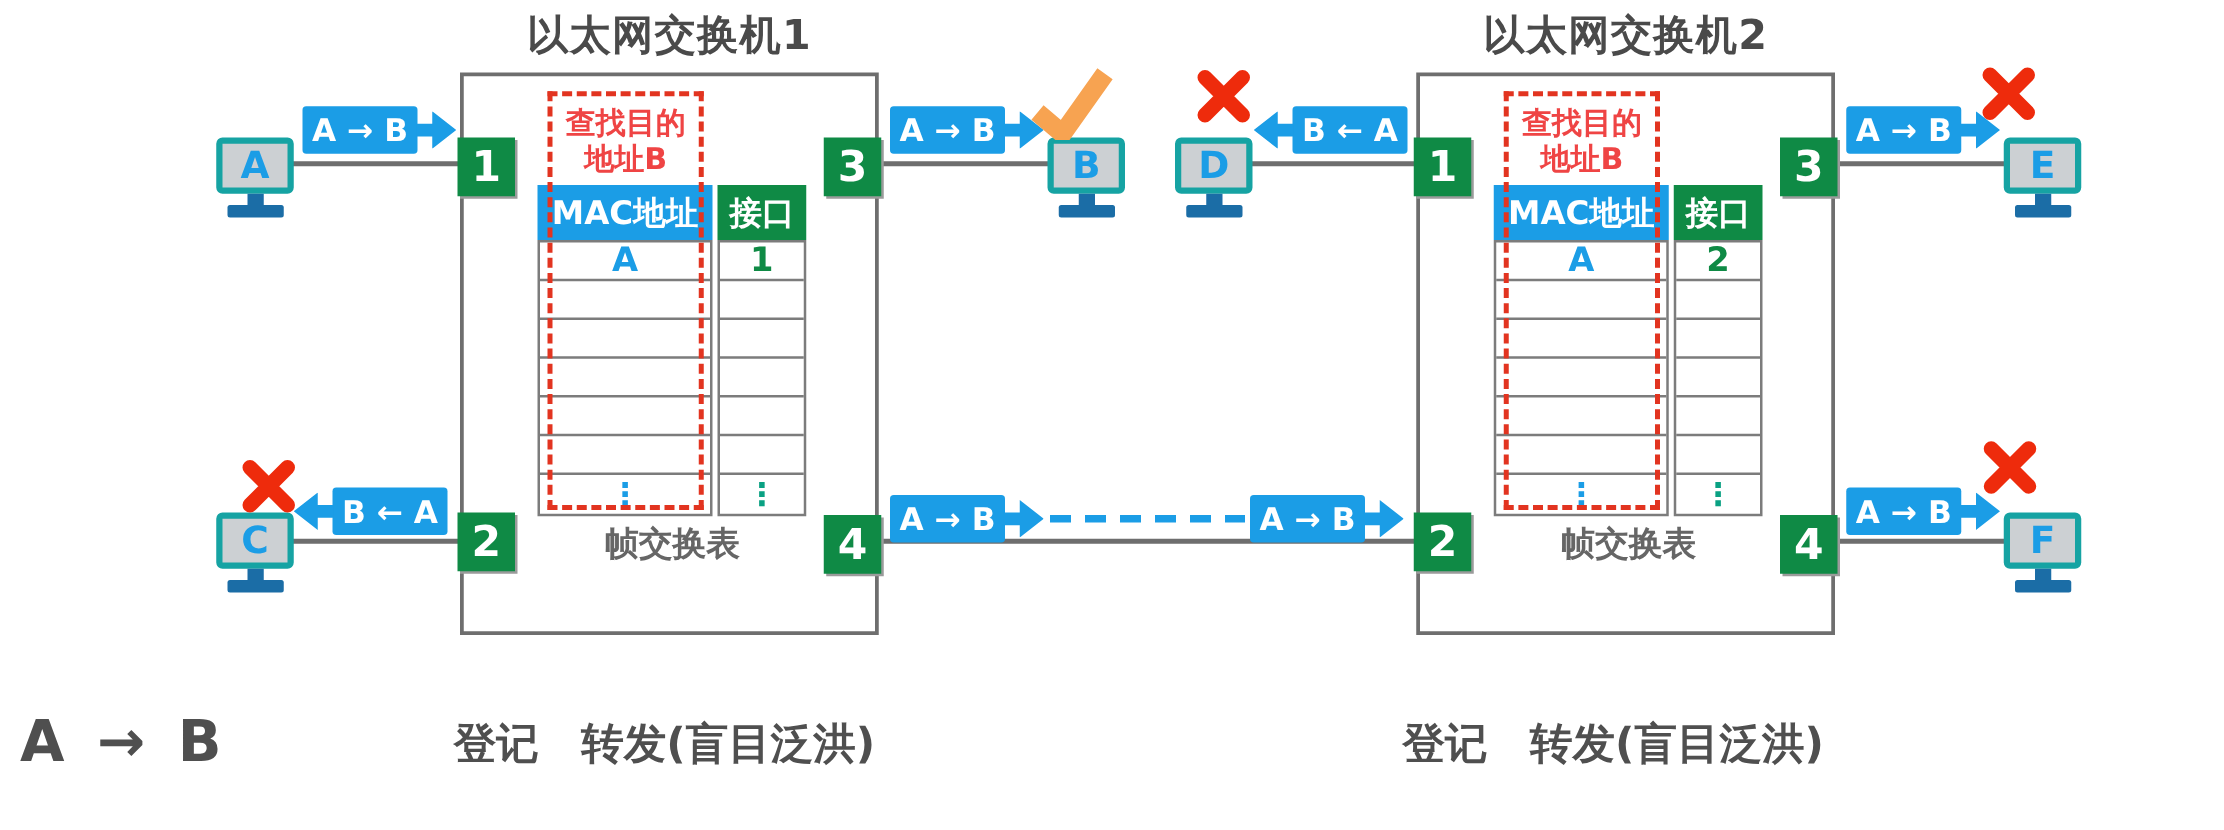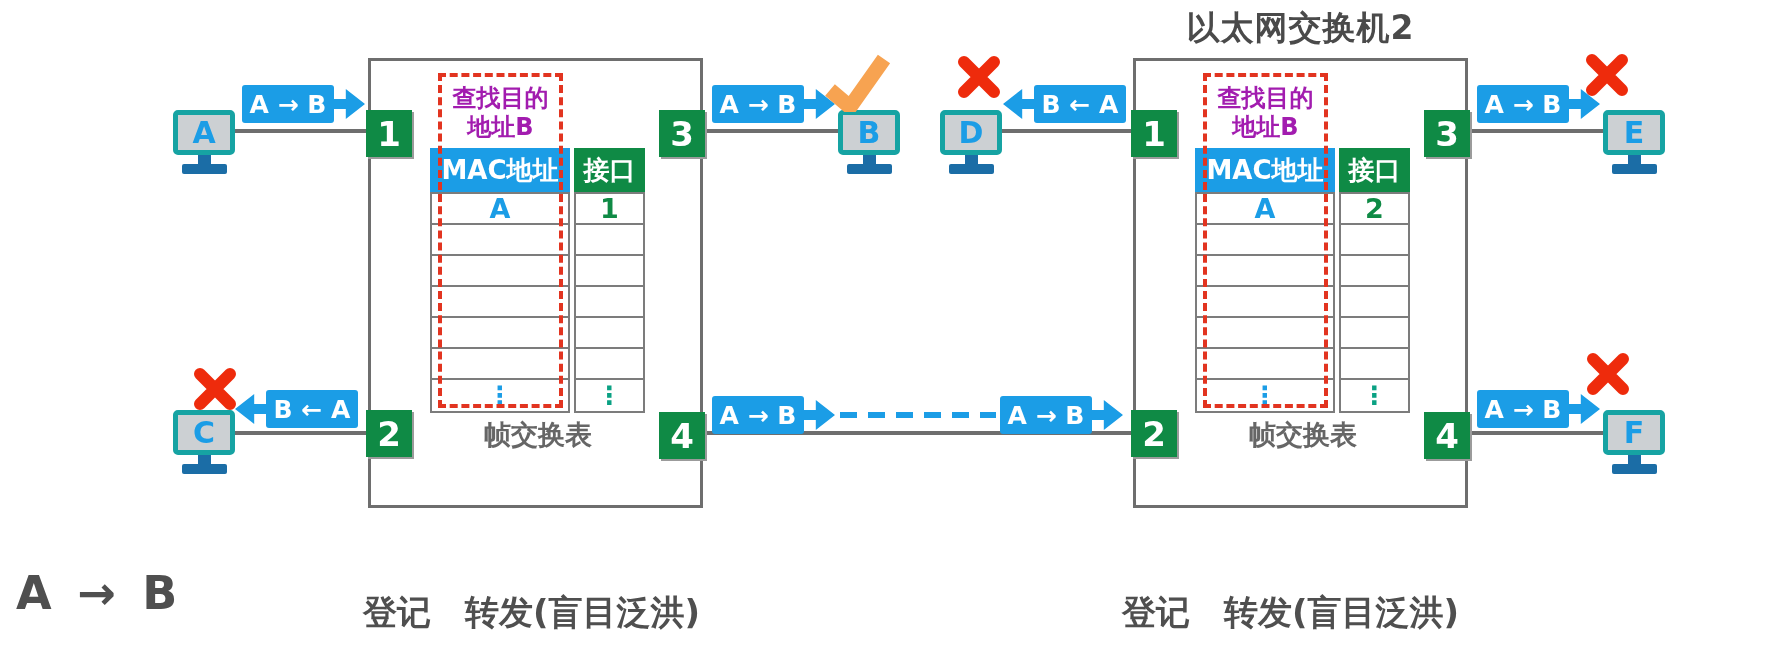--- a/index.html
+++ b/index.html
@@ -13,21 +13,21 @@
            box-sizing:border-box;background:#fff;}
 
   .port{position:absolute;width:46px;height:47px;background:#0f8a45;color:#fff;
         font-size:34px;font-weight:bold;display:flex;align-items:center;justify-content:center;
         box-shadow:2px 2px 0 #9b9b9b;z-index:6;}
 
   .link{position:absolute;height:4px;background:#6e6e6e;z-index:1;}
 
   .lookup-box{position:absolute;width:125px;height:335px;border:4px dashed #e23420;
               box-sizing:border-box;z-index:5;pointer-events:none;}
-  .lookup-note{position:absolute;width:205px;text-align:center;color:#a21caf;
+  .lookup-note{position:absolute;width:205px;text-align:center;color:#ef4444;
                font-size:24px;font-weight:bold;line-height:29px;z-index:5;}
 
   .tcol{position:absolute;z-index:2;}
   .thead{height:44px;display:flex;align-items:center;justify-content:center;
          color:#fff;font-size:26px;font-weight:bold;}
   .thead.blue{background:#1b9de6;}
   .thead.green{background:#0f8a45;}
   .tcells{border:2px solid #7c7c7c;background:#fff;}
   .tcell{height:31px;box-sizing:border-box;border-bottom:2px solid #7c7c7c;
          display:flex;align-items:center;justify-content:center;
@@ -53,37 +53,38 @@
   .head{position:absolute;width:32px;height:30px;top:4px;background:#1b9de6;}
   .head.r{right:-31px;clip-path:polygon(0 33%,40% 33%,40% 0,100% 50%,40% 100%,40% 67%,0 67%);}
   .head.l{left:-31px;clip-path:polygon(100% 33%,60% 33%,60% 0,0 50%,60% 100%,60% 67%,100% 67%);}
 
   .dashline{position:absolute;height:6px;z-index:3;
             background:repeating-linear-gradient(90deg,#1b9de6 0 17px,transparent 17px 28px);}
 
   .mark{position:absolute;z-index:8;}
 
   .flow-legend{position:absolute;font-size:46px;font-weight:bold;color:#4f4f4f;word-spacing:10px;}
-  .steps{position:absolute;font-size:34px;font-weight:bold;color:#4f4f4f;white-space:nowrap;margin-top:18px;}
+  .steps{position:absolute;font-size:34px;font-weight:bold;color:#4f4f4f;white-space:nowrap;}
   .steps .reg{margin-right:34px;}
 </style>
 </head>
 <body>
 
 <div class="stage">
 
   <div class="link" style="left:230px;top:129px;width:142px;"></div>
   <div class="link" style="left:230px;top:431px;width:142px;"></div>
   <div class="link" style="left:700px;top:129px;width:143px;"></div>
   <div class="link" style="left:700px;top:431px;width:436px;"></div>
   <div class="link" style="left:1000px;top:129px;width:136px;"></div>
   <div class="link" style="left:1464px;top:129px;width:142px;"></div>
   <div class="link" style="left:1464px;top:431px;width:142px;"></div>
 
   <div class="abs" style="left:368px;top:0;width:335px;height:560px;">
+    <div class="sw-title">以太网交换机1</div>
     <div class="sw-rect"></div>
 
     <div class="port" style="left:-2px;top:110px;">
         <span>1</span>
       </div>
     <div class="port" style="left:-2px;top:410px;">
         <span>2</span>
       </div>
     <div class="port" style="left:291px;top:110px;">
         <span>3</span>

